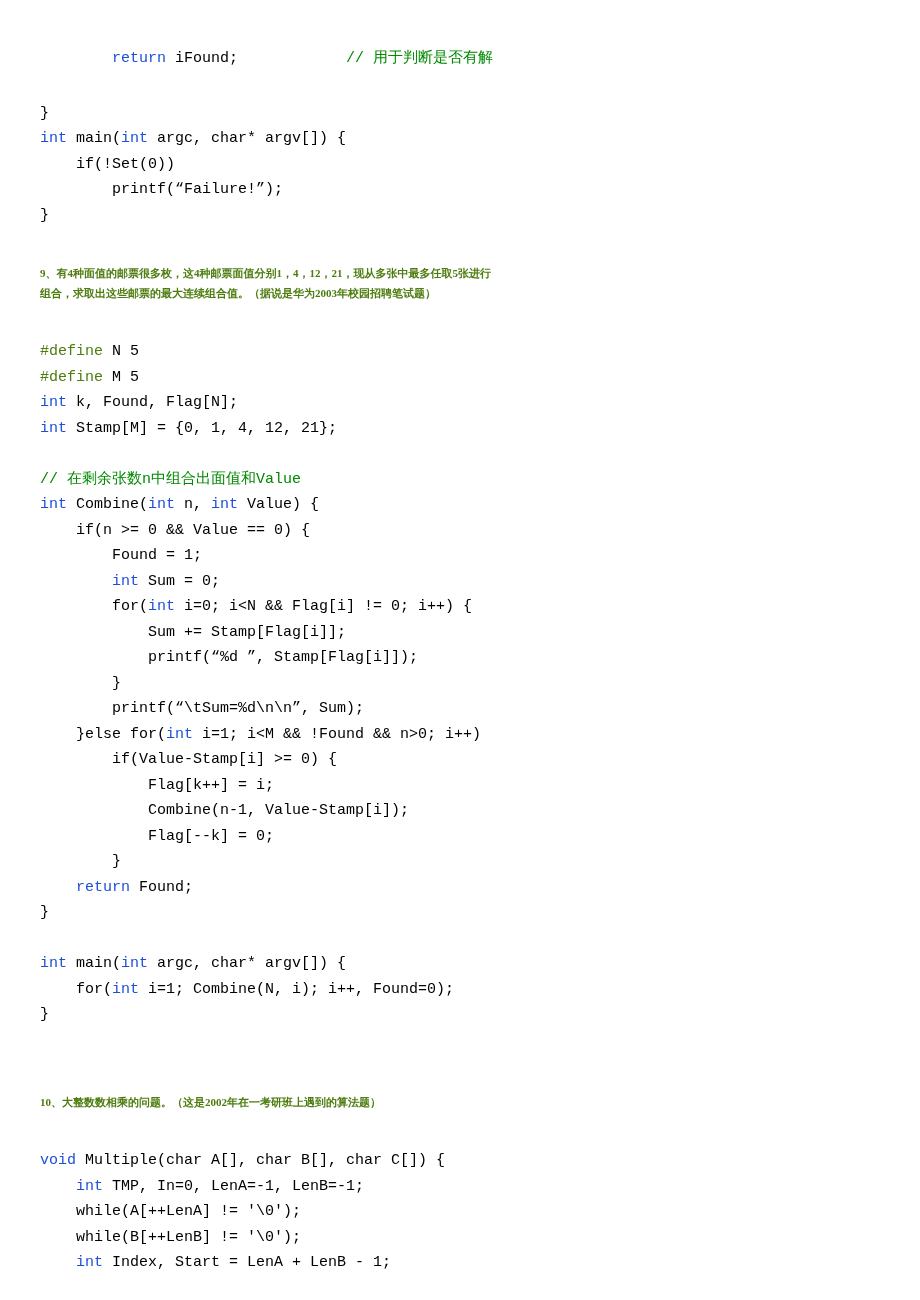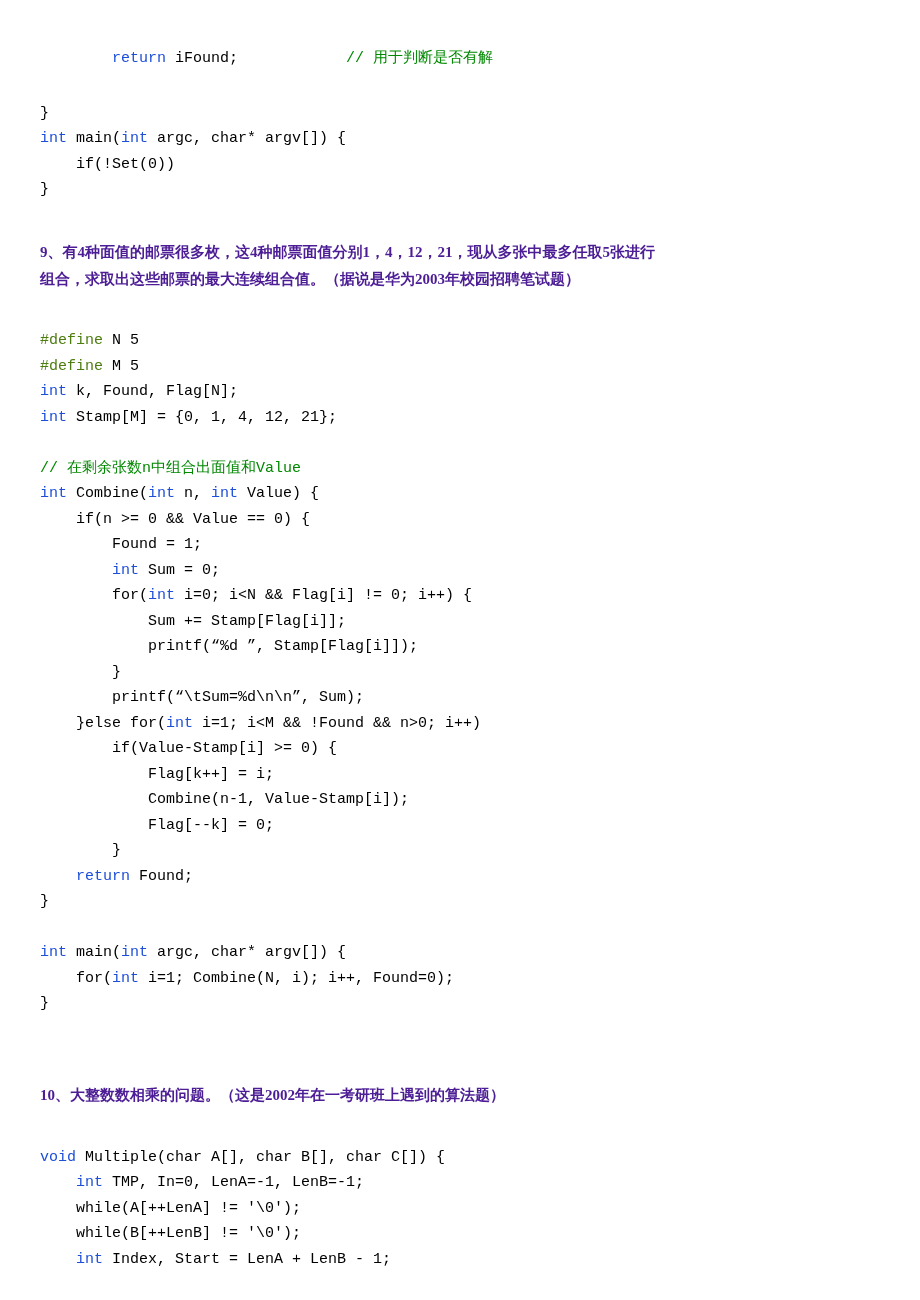--- a/index.html
+++ b/index.html
@@ -21,42 +21,43 @@
       white-space: pre;
       font-family: 'Courier New', Courier, monospace;
       font-size: 15px;
       line-height: 1.7;
     }
     .kw { color: #1d4ed8; }
     .comment { color: #008800; }
     .define { color: #4d7c0f; }
     .prose {
       font-family: 'SimSun', 'STSong', serif;
-      font-size: 15px;
+      font-size: 11px;
       font-weight: bold;
-      color: #4c1d95;
+      color: #4d7c0f;
       line-height: 1.8;
       margin: 18px 0 10px 0;
       white-space: normal;
     }
     .section {
       margin-bottom: 4px;
     }
   </style>
 </head>
 <body>
 
 <div>
 
   <div class="code-block section">
     <span>    </span><span class="kw">return</span><span> iFound;</span><span class="comment">            // 用于判断是否有解</span>
   </div>
   <div class="code-block">}</div>
   <div class="code-block"><span class="kw">int</span> main(<span class="kw">int</span> argc, char* argv[]) {</div>
   <div class="code-block">    if(!Set(0))</div>
+  <div class="code-block">        printf(“Failure!”);</div>
   <div class="code-block">}</div>
 
   <div style="height:18px;"></div>
 
   <div class="prose">9、有4种面值的邮票很多枚，这4种邮票面值分别1，4，12，21，现从多张中最多任取5张进行<br>组合，求取出这些邮票的最大连续组合值。（据说是华为2003年校园招聘笔试题）</div>
 
   <div class="code-block section">
 <span class="define">#define</span> N 5
 <span class="define">#define</span> M 5
 <span class="kw">int</span> k, Found, Flag[N];

